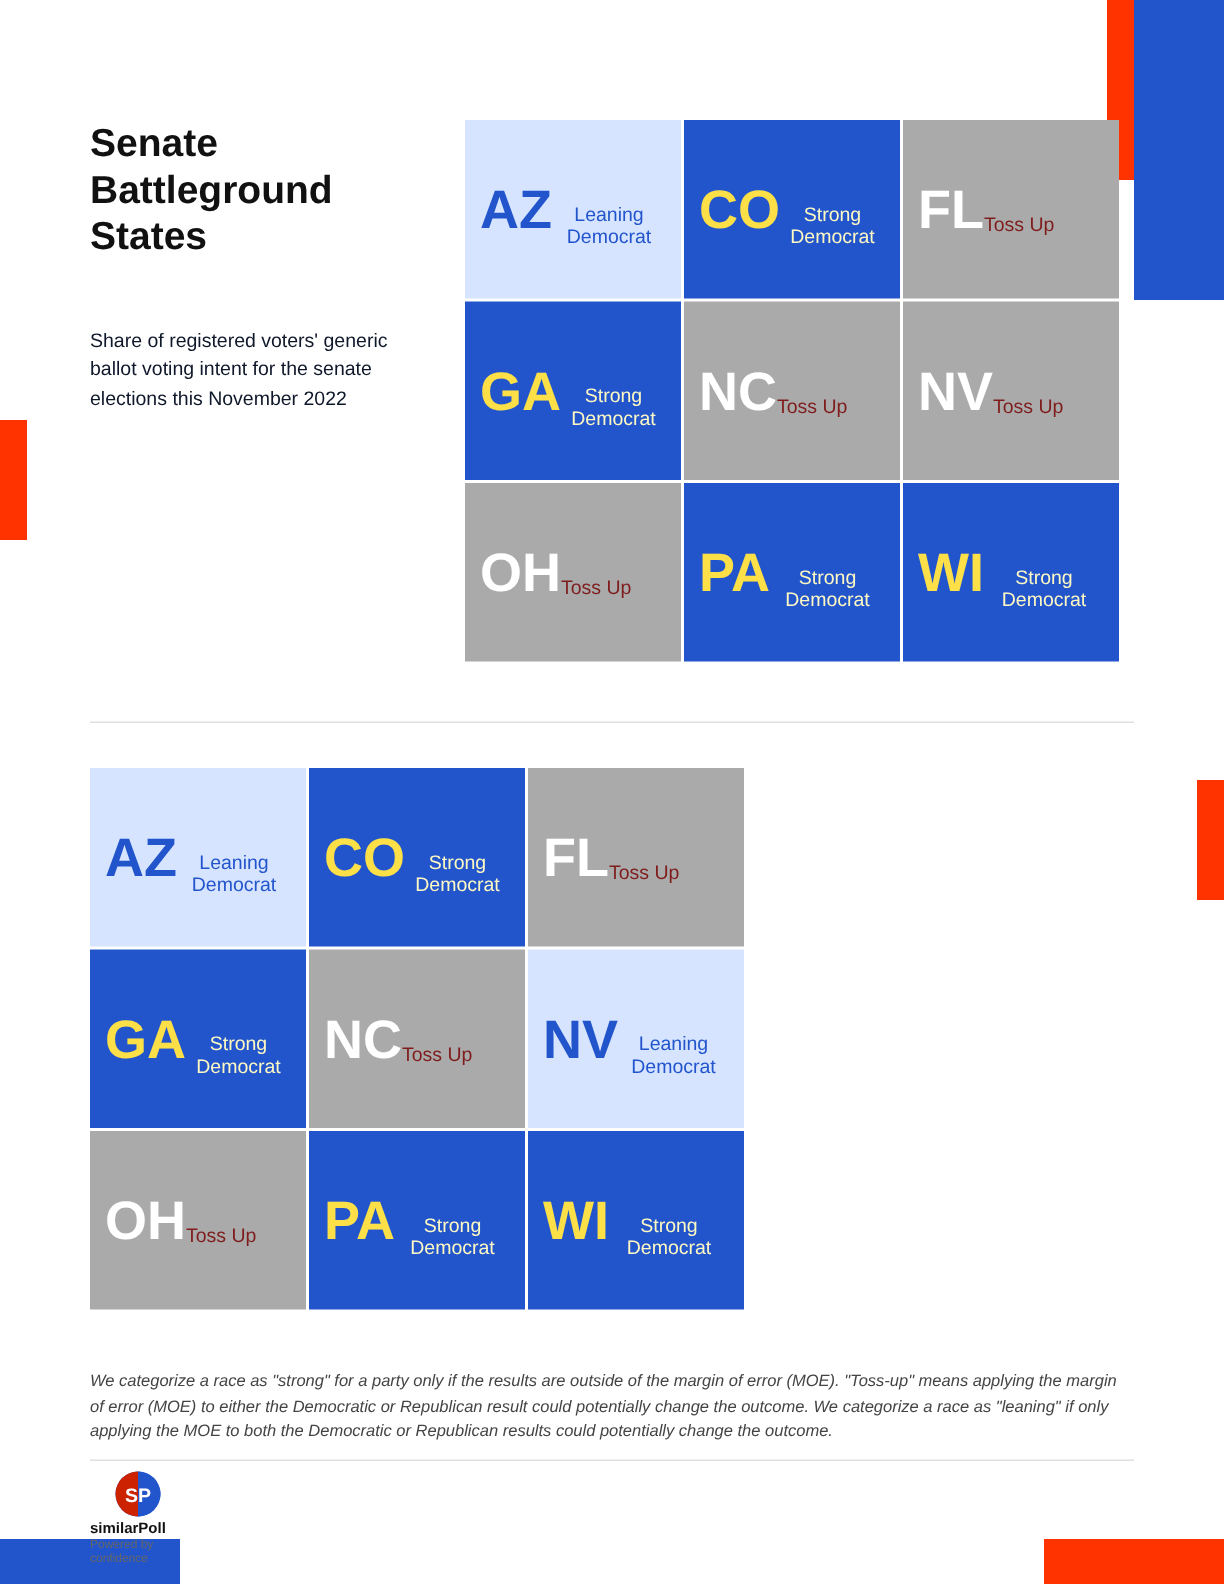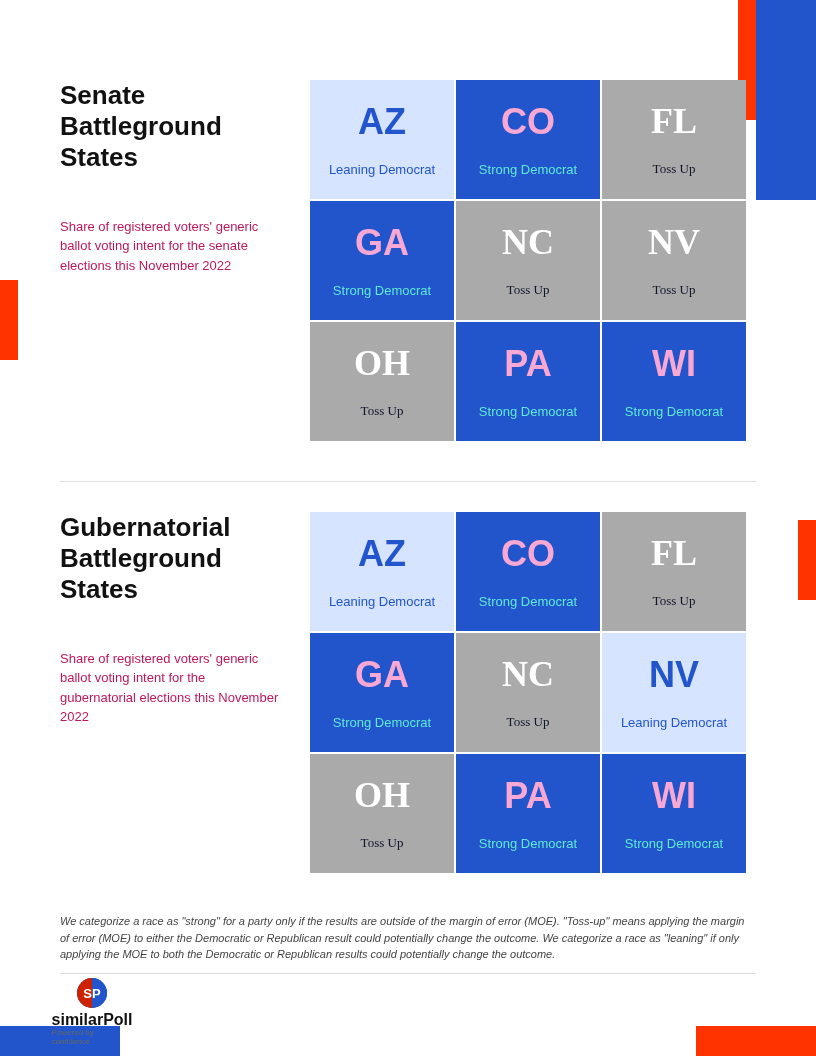--- a/index.html
+++ b/index.html
@@ -91,73 +91,71 @@
     .section-title {
       font-size: 26px;
       font-weight: 900;
       color: #111;
       line-height: 1.2;
       margin-bottom: 14px;
     }
 
     .section-description {
       font-size: 13px;
-      color: #be185d;
+      color: #0f172a;
       line-height: 1.5;
       margin-top: 43px;
     }
 
     
     .states-grid {
       display: grid;
       grid-template-columns: repeat(3, 144px);
       grid-template-rows: repeat(3, 119px);
       gap: 2px;
     }
 
     .state-tile {
       display: flex;
-      flex-direction: column;
+      flex-direction: row;
       align-items: center;
-      justify-content: center;
       padding: 10px;
       cursor: default;
     }
 
     .state-tile.blue {
       background: #2255CC;
     }
     .state-tile.light-blue {
       background: #D6E4FF;
     }
     .state-tile.gray {
       background: #AAAAAA;
-      font-family: Liberation Serif, serif;
     }
 
     .state-abbr {
       font-size: 36px;
       font-weight: 700;
       line-height: 1.1;
     }
 
-    .state-tile.blue .state-abbr { color: #f9a8d4; }
+    .state-tile.blue .state-abbr { color: #fde047; }
     .state-tile.light-blue .state-abbr { color: #2255CC; }
     .state-tile.gray .state-abbr { color: #fff; }
 
     .state-label {
       font-size: 13px;
       font-weight: 400;
       text-align: center;
       margin-top: 20px;
     }
 
-    .state-tile.blue .state-label { color: #5eead4; }
+    .state-tile.blue .state-label { color: #fef9c3; }
     .state-tile.light-blue .state-label { color: #2255CC; }
-    .state-tile.gray .state-label { color: #0f172a; }
+    .state-tile.gray .state-label { color: #7f1d1d; }
 
     .divider {
       border: none;
       border-top: 1px solid #e0e0e0;
       margin: 10px 0 30px 0;
     }
 
     
     .footnote {
       font-size: 11px;
@@ -190,21 +188,21 @@
 
     .logo-icon {
       width: 40px;
       height: 32px;
       display: flex;
       align-items: center;
       justify-content: center;
     }
 
     .logo-text {
-      font-size: 16px;
+      font-size: 10px;
       font-weight: 700;
       color: #111;
       line-height: 1.1;
     }
 
     .logo-subtext {
       font-size: 8px;
       color: #666;
     }
 
@@ -268,24 +266,20 @@
         <div class="state-tile blue">
           <div class="state-abbr">WI</div>
           <div class="state-label">Strong Democrat</div>
         </div>
       </div>
   </div>
 
   <hr class="divider">
 
   <div class="section">
-    <div class="section-left">
-      <h2 class="section-title">Gubernatorial Battleground States</h2>
-      <p class="section-description">Share of registered voters' generic ballot voting intent for the gubernatorial elections this November 2022</p>
-    </div>
     <div class="states-grid" id="gubernatorial-grid">
 
     <div class="state-tile light-blue">
           <div class="state-abbr">AZ</div>
           <div class="state-label">Leaning Democrat</div>
         </div>
         <div class="state-tile blue">
           <div class="state-abbr">CO</div>
           <div class="state-label">Strong Democrat</div>
         </div>

